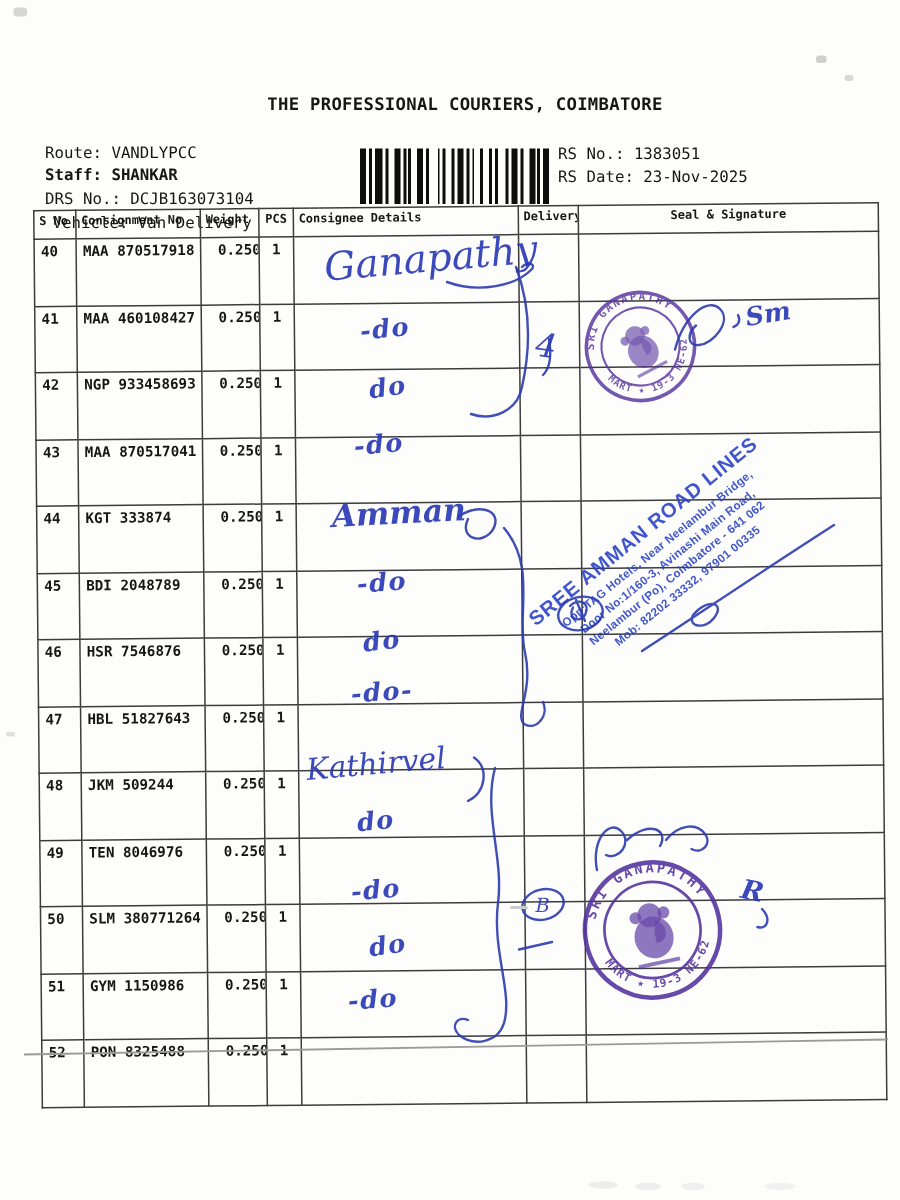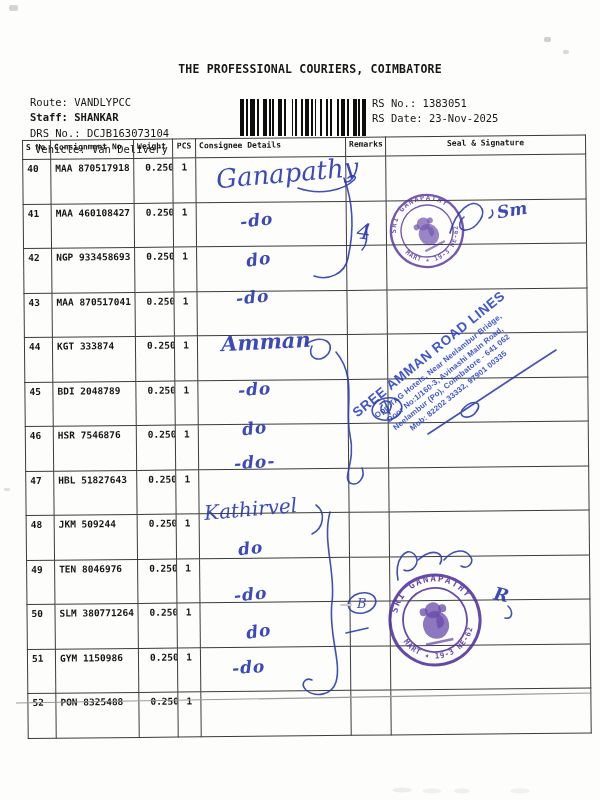--- a/index.html
+++ b/index.html
@@ -107,21 +107,21 @@
           <col class="c-rem">
           <col class="c-seal">
       </colgroup>
       <thead>
         <tr>
           <th>S No</th>
           <th>Consignment No</th>
           <th>Weight</th>
           <th class="h-pcs">PCS</th>
           <th>Consignee Details</th>
-          <th>Remarks</th>
+          <th>Delivery</th>
           <th class="h-seal">Seal &amp; Signature</th>
         </tr>
       </thead>
       <tbody>
           <tr>
             <td>40</td>
             <td>MAA 870517918</td>
             <td class="t-wt">0.250</td>
             <td class="t-pcs">1</td>
             <td></td>

